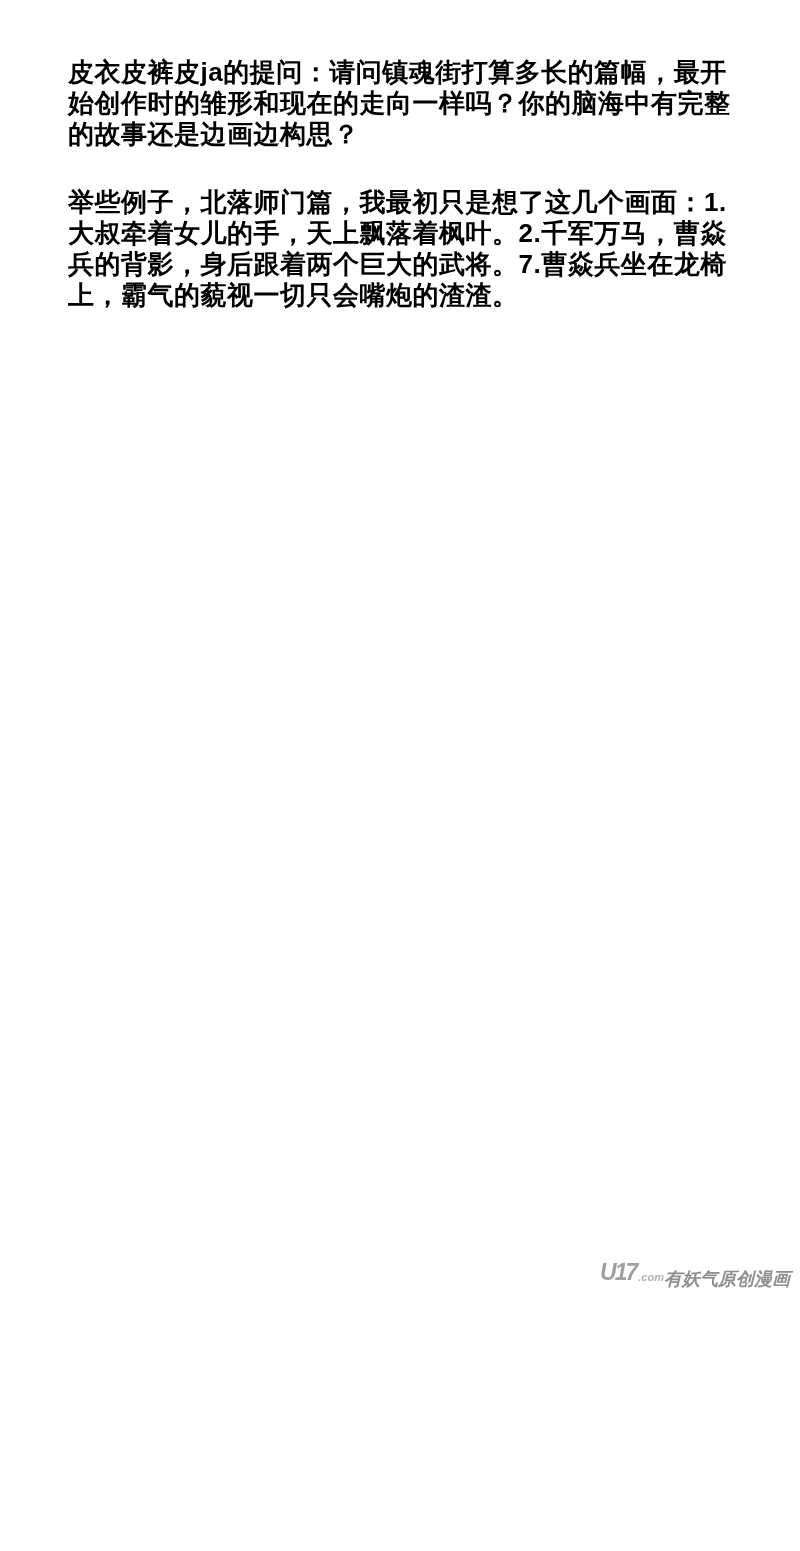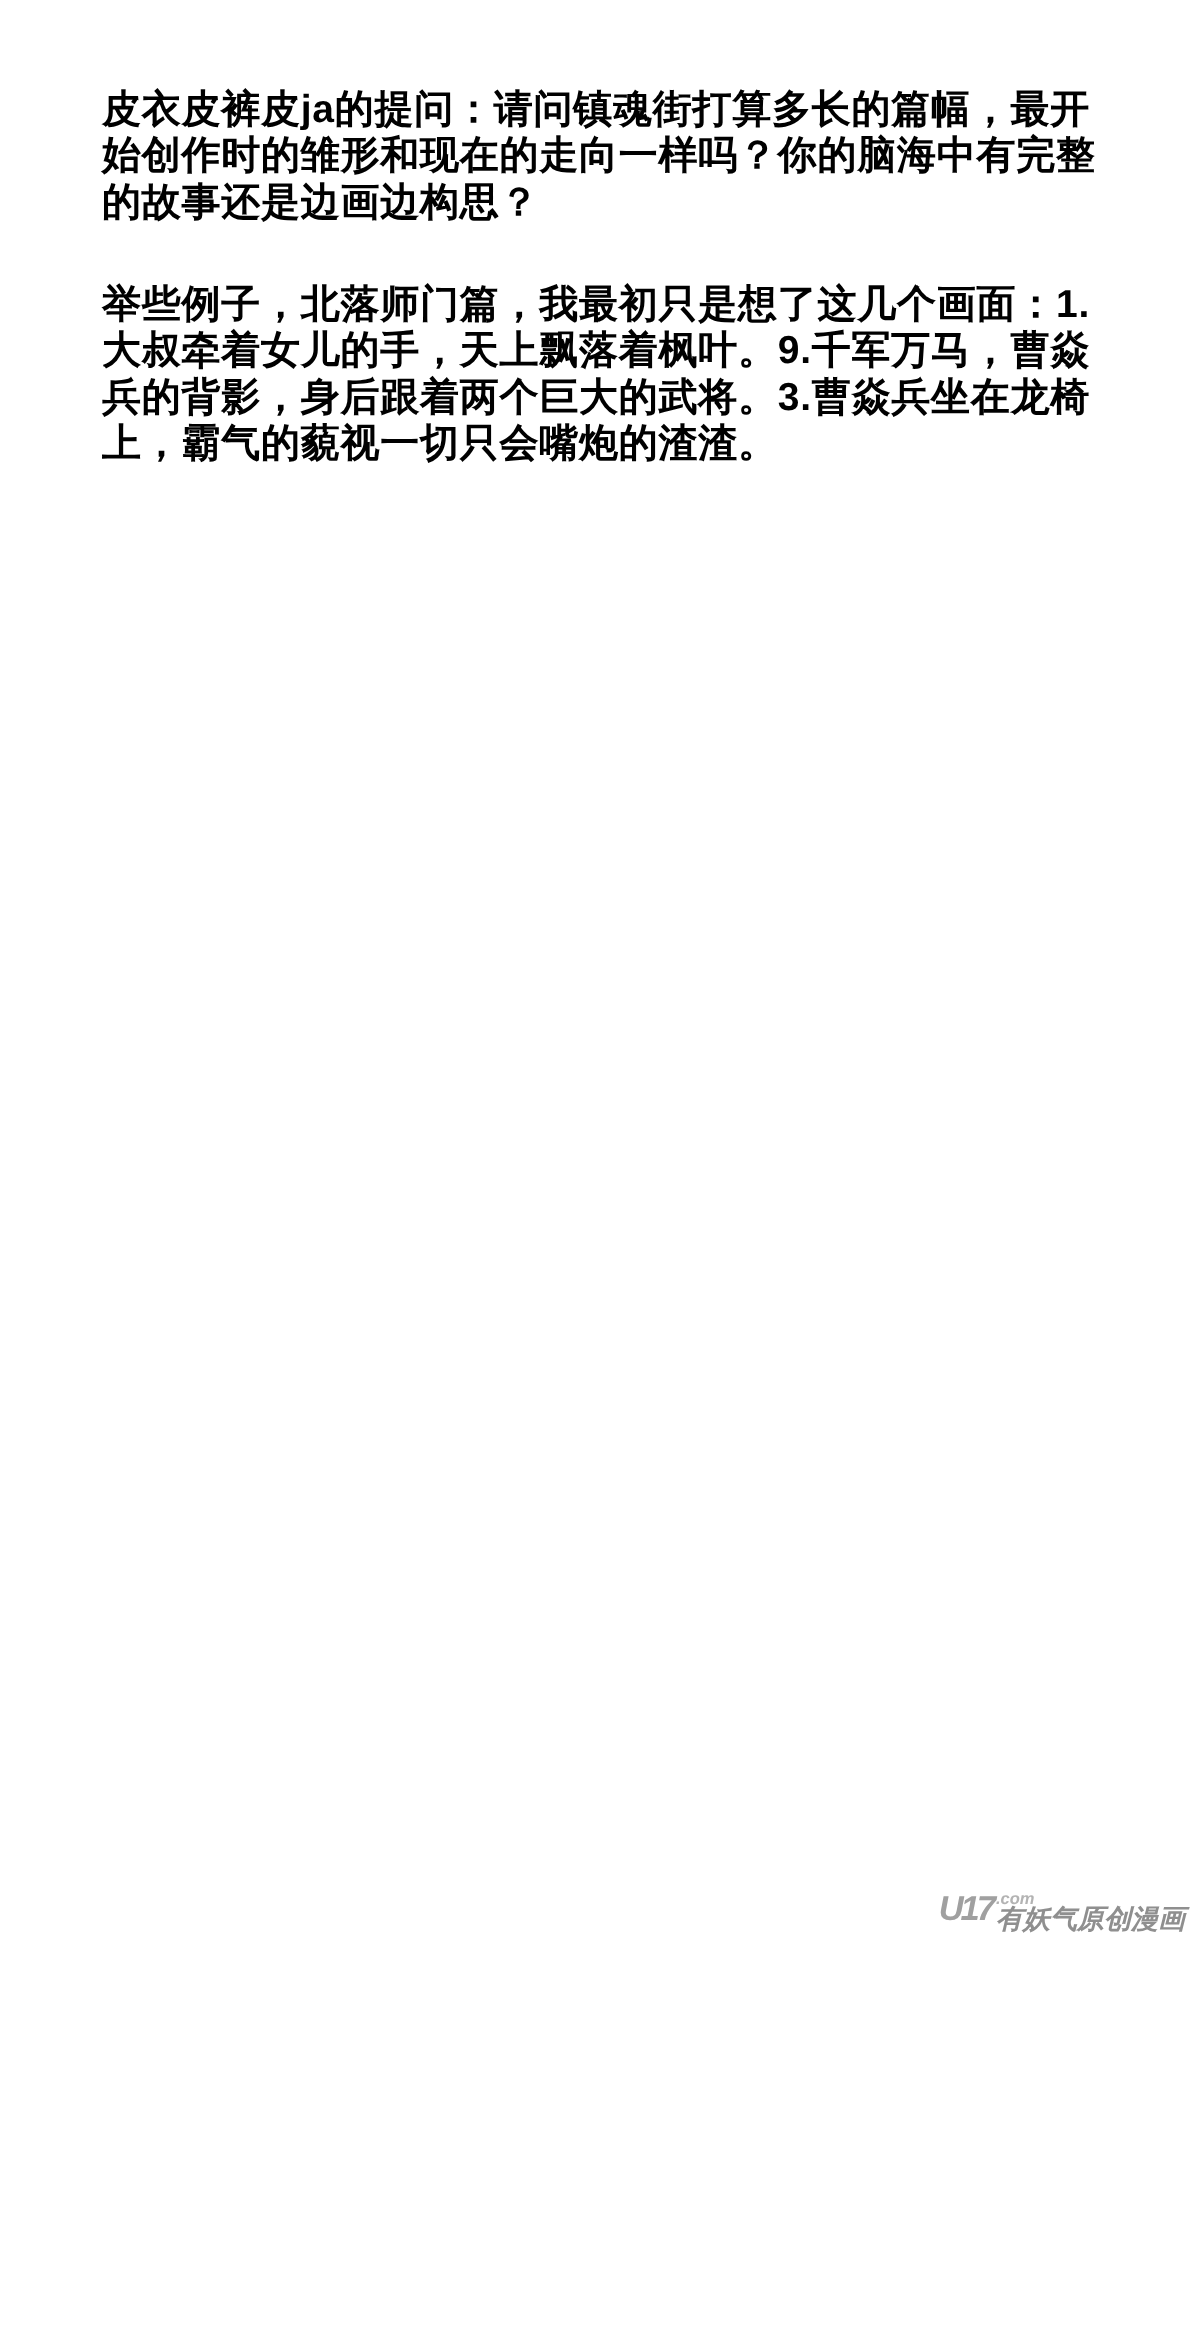--- a/index.html
+++ b/index.html
@@ -78,21 +78,21 @@
     color: #9c9c9c;
   }
   .u17-logo {
     font-weight: 700;
     font-style: italic;
     font-size: 23px;
     line-height: 28px;
     letter-spacing: -2px;
     color: #a0a0a0;
   }
-  .u17-col { display: flex; flex-direction: column; margin-left: 2px; }
+  .u17-col { display: flex; margin-left: 2px; }
   .u17-com {
     font-size: 11px;
     line-height: 11px;
     font-weight: 700;
     font-style: italic;
     color: #b3b3b3;
   }
   .u17-tag {
     font-size: 18px;
     line-height: 14px;
@@ -102,21 +102,21 @@
     white-space: nowrap;
   }
 </style>
 </head>
 <body>
 
 <div class="page">
 
   <div class="article">
     <p class="para">皮衣皮裤皮ja的提问：请问镇魂街打算多长的篇幅，最开始创作时的雏形和现在的走向一样吗？你的脑海中有完整的故事还是边画边构思？</p>
-    <p class="para">举些例子，北落师门篇，我最初只是想了这几个画面：1.大叔牵着女儿的手，天上飘落着枫叶。9.千军万马，曹焱兵的背影，身后跟着两个巨大的武将。3.曹焱兵坐在龙椅上，霸气的藐视一切只会嘴炮的渣渣。</p>
+    <p class="para">举些例子，北落师门篇，我最初只是想了这几个画面：1.大叔牵着女儿的手，天上飘落着枫叶。2.千军万马，曹焱兵的背影，身后跟着两个巨大的武将。7.曹焱兵坐在龙椅上，霸气的藐视一切只会嘴炮的渣渣。</p>
   </div>
 
   <div class="calligraphy">三弦月票</div>
 
   <div class="baozi">
     <svg class="baozi-icon" viewBox="0 0 100 100" xmlns="http://www.w3.org/2000/svg">
       <rect x="0" y="0" width="100" height="100" rx="22" fill="#fcd535"></rect>
       <ellipse cx="50" cy="81" rx="41" ry="9" fill="#2b2a22"></ellipse>
       <path d="M50 17 C 26 17 13 36 13 57 C 13 74 28 84 50 84 C 72 84 87 74 87 57 C 87 36 74 17 50 17 Z" fill="#fcd535" stroke="#2b2a22" stroke-width="5"></path>
       <path d="M50 17 C 45 23 39 26 32 27 M50 17 C 49 25 46 30 40 33 M50 17 C 53 25 57 29 63 30 M50 17 C 55 23 60 26 67 27" stroke="#2b2a22" stroke-width="3.5" fill="none" stroke-linecap="round"></path>

